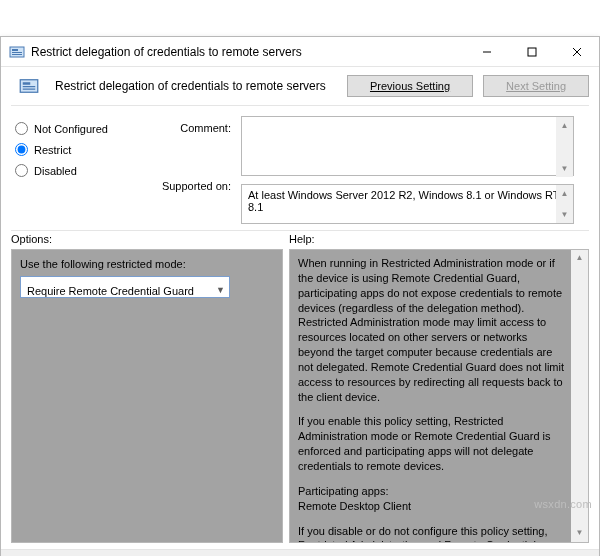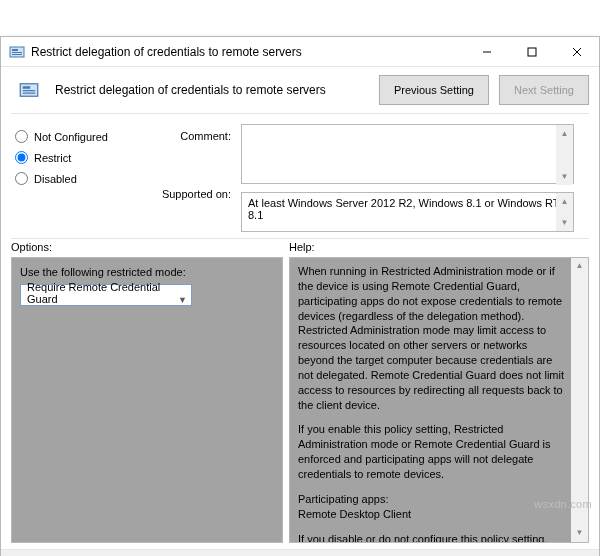--- a/index.html
+++ b/index.html
@@ -38,25 +38,26 @@
   }
 
   .banner {
     display: flex; align-items: center;
     padding: 8px 10px;
     gap: 10px;
   }
   .banner-text { font-size: 12px; flex: 0 0 auto; }
   .banner-spacer { flex: 1; }
   .nav-btn {
-    height: 30px; min-width: 90px;
+    height: 22px; min-width: 90px;
     border: 1px solid #adadad;
     background: #e1e1e1;
     font-size: 11px;
-    padding: 0 14px;
+    padding: 0 22px;
+    text-decoration: underline;
   }
   .nav-btn.disabled { color: #9a9a9a; }
 
   .divider { height: 1px; background: #e5e5e5; margin: 0 10px; }
 
   .config-area {
     display: flex;
     padding: 10px 25px 6px 14px;
     gap: 10px;
   }
@@ -111,25 +112,25 @@
     overflow: hidden;
     position: relative;
   }
   .pane.options { width: 272px; padding: 8px; }
   .pane.help { flex: 1; padding: 6px 22px 6px 8px; font-size: 11px; line-height: 1.35; }
   .pane.help p { margin: 0 0 10px 0; }
   .pane.help .scroll-stub { top:0; bottom:0; right:0; }
 
   .opt-label { display: block; margin-bottom: 6px; }
   .select {
-    width: 172px; height: 22px;
+    width: 210px; height: 22px;
     border: 1px solid #7a9ecf;
     background: #fff;
-    display: flex; align-items: flex-end; justify-content: space-between;
-    padding: 0 4px 0 6px;
+    display: flex; align-items: flex-start; justify-content: space-between;
+    padding: 8px 4px 0 6px;
     font: inherit;
   }
   .select .chev { font-size: 9px; color: #5a5a5a; }
 
   .footer {
     height: 42px;
     display: flex; align-items: center; justify-content: flex-end;
     gap: 6px; padding: 0 12px;
     border-top: 1px solid #e5e5e5;
     background: #f0f0f0;

